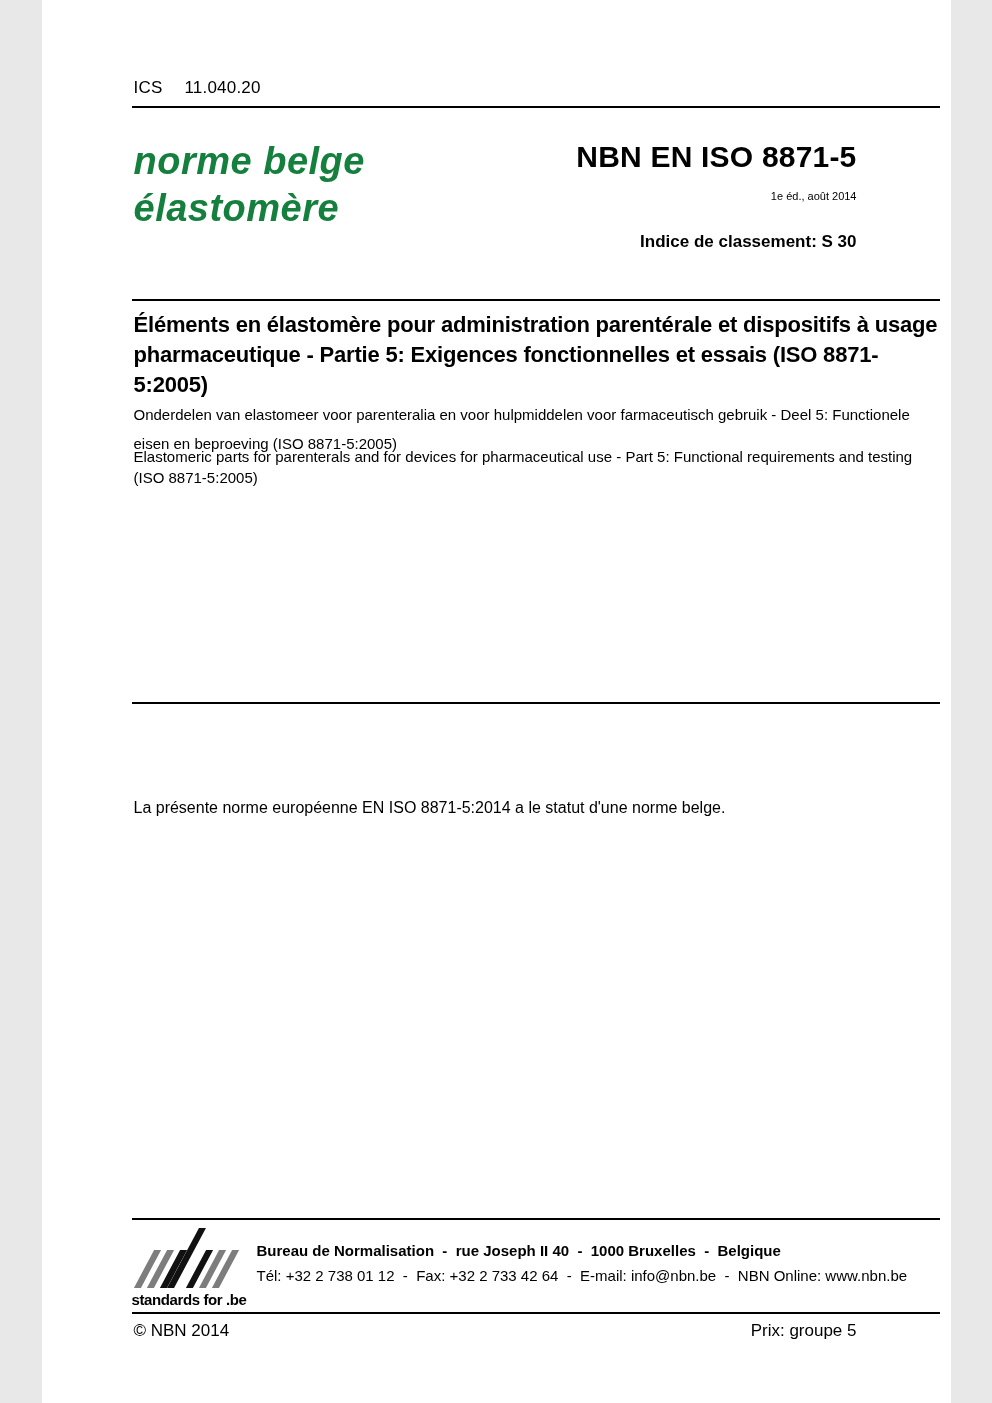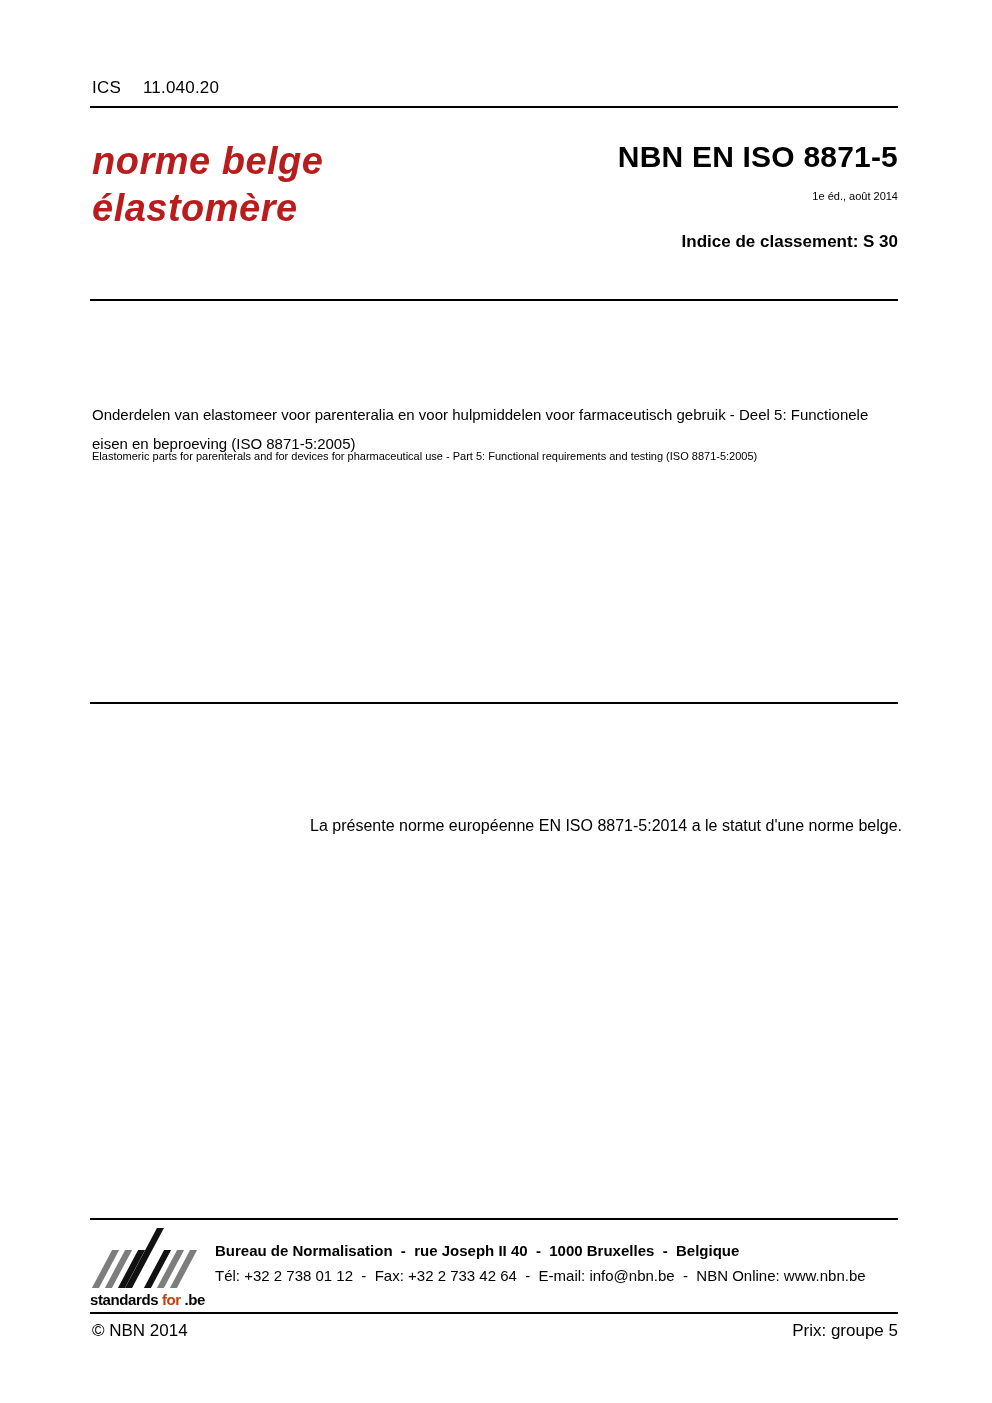--- a/index.html
+++ b/index.html
@@ -1,18 +1,18 @@
 <!DOCTYPE html>
 <html><head>
 <meta charset="utf-8">
 <style>
   html, body { margin:0; padding:0; background:#e8e8e8; }
   .page {
     position: relative;
-    width: 992px;
+    width: 909px;
     height: 1403px;
     margin: 0 auto;
     background: #ffffff;
     font-family: "Liberation Sans", sans-serif;
     color: #000;
     overflow: hidden;
   }
   .rule {
     position: absolute;
     left: 90px;
@@ -34,21 +34,21 @@
 
   
   .norm-type {
     position: absolute;
     left: 92px;
     top: 138px;
     font-size: 38px;
     line-height: 47px;
     font-weight: bold;
     font-style: italic;
-    color: #b91c1c;
+    color: #15803d;
     letter-spacing: 0.5px;
   }
   .doc-number {
     position: absolute;
     right: 94px;
     top: 140px;
     font-size: 30px;
     font-weight: bold;
     letter-spacing: 0.2px;
   }
@@ -83,39 +83,38 @@
     top: 400px;
     width: 810px;
     font-size: 15px;
     line-height: 29px;
   }
   .title-en {
     position: absolute;
     left: 92px;
     top: 446px;
     width: 810px;
-    font-size: 11px;
+    font-size: 15px;
     line-height: 21px;
   }
 
   
   .authorization {
     position: absolute;
     left: 92px;
     top: 722px;
     font-size: 17px;
     font-weight: bold;
   }
   .status-note {
     position: absolute;
     left: 92px;
-    top: 817px;
+    top: 799px;
     width: 810px;
     font-size: 16px;
-    text-align: right;
   }
   .versions-note {
     position: absolute;
     left: 92px;
     top: 816px;
     width: 810px;
     font-size: 16px;
   }
 
   
@@ -141,21 +140,21 @@
   }
   .bar.black { background: #111; }
   .bar.tall { height: 60px; }
   .logo-tagline {
     margin-top: 3px;
     font-size: 15px;
     font-weight: bold;
     letter-spacing: -0.4px;
     white-space: nowrap;
   }
-  .logo-tagline .for { color: #c2410c; }
+  .logo-tagline .for { color: #000000; }
 
   .addr {
     position: absolute;
     left: 215px;
     top: 1238px;
     width: 690px;
     font-size: 15px;
     line-height: 25px;
     white-space: nowrap;
   }
@@ -186,20 +185,21 @@
 
   <div class="norm-type">
     <div>norme belge</div>
     <div>élastomère</div>
   </div>
   <div class="doc-number">NBN EN ISO 8871-5</div>
   <div class="edition">1e éd., août 2014</div>
   <div class="classification">Indice de classement: S 30</div>
 
   <div class="rule" style="top:299px;"></div>
+  <div class="title-fr">Éléments en élastomère pour administration parentérale et dispositifs à usage pharmaceutique - Partie 5: Exigences fonctionnelles et essais (ISO 8871-5:2005)</div>
   <div class="title-nl">Onderdelen van elastomeer voor parenteralia en voor hulpmiddelen voor farmaceutisch gebruik - Deel 5: Functionele eisen en beproeving (ISO 8871-5:2005)</div>
   <div class="title-en">Elastomeric parts for parenterals and for devices for pharmaceutical use - Part 5: Functional requirements and testing (ISO 8871-5:2005)</div>
 
   <div class="rule" style="top:702px;"></div>
   <div class="status-note">La présente norme européenne EN ISO 8871-5:2014 a le statut d'une norme belge.</div>
 
   <div class="rule thin" style="top:1218px;"></div>
 
   <div class="logo">
     <div class="logo-bars">

